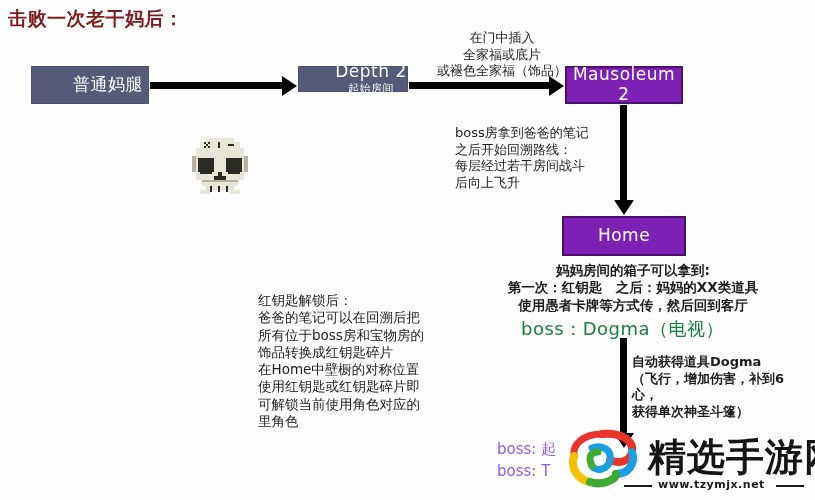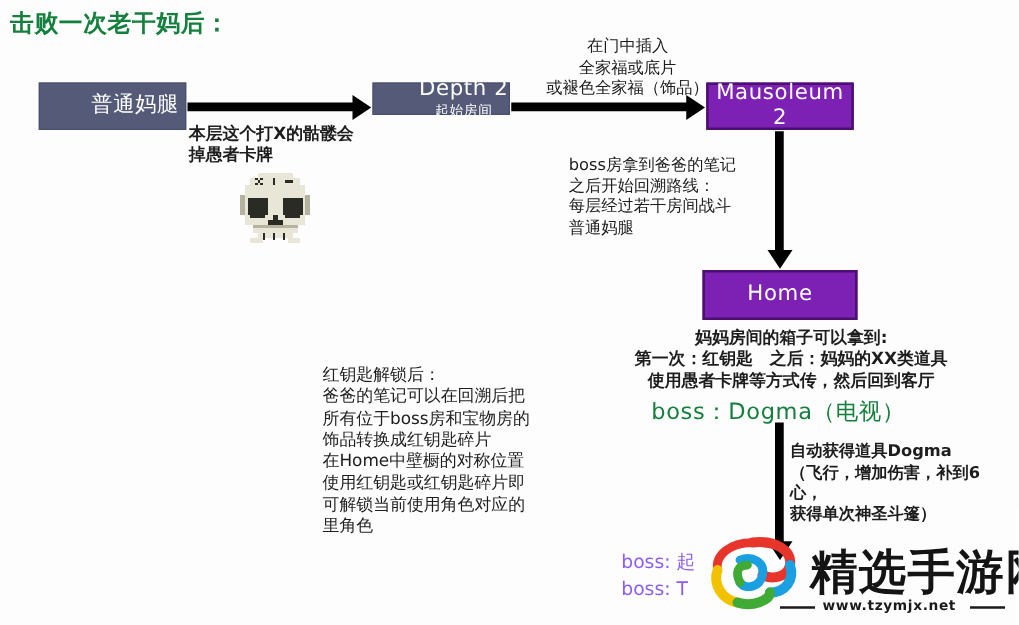--- a/index.html
+++ b/index.html
@@ -16,21 +16,21 @@
     font-family: "DejaVu Sans", "Liberation Sans", sans-serif;
   }
 
   
   .title {
     position: absolute;
     left: 8px;
     top: 6px;
     font-size: 19px;
     font-weight: bold;
-    color: #15803d;
+    color: #7f1d1d;
     letter-spacing: 0.5px;
     white-space: nowrap;
   }
 
   
   .node {
     position: absolute;
     box-sizing: border-box;
     display: flex;
     flex-direction: column;
@@ -200,29 +200,27 @@
   </div>
 
   <div class="node node-purple" id="node-maus">
     <span class="nlabel">Mausoleum 2</span>
   </div>
 
   <div class="node node-purple" id="node-home">
     <span class="nlabel">Home</span>
   </div>
 
-  <div class="txt" id="txt-skull">本层这个打X的骷髅会
-掉愚者卡牌</div>
   <div class="txt" id="txt-door">在门中插入
 全家福或底片
 或褪色全家福（饰品）</div>
   <div class="txt" id="txt-notes">boss房拿到爸爸的笔记
 之后开始回溯路线：
 每层经过若干房间战斗
-普通妈腿</div>
+后向上飞升</div>
   <div class="txt" id="txt-mombox">妈妈房间的箱子可以拿到:
 第一次：红钥匙　之后：妈妈的XX类道具
 使用愚者卡牌等方式传，然后回到客厅</div>
   <div class="txt" id="txt-redkey">红钥匙解锁后：
 爸爸的笔记可以在回溯后把
 所有位于boss房和宝物房的
 饰品转换成红钥匙碎片
 在Home中壁橱的对称位置
 使用红钥匙或红钥匙碎片即
 可解锁当前使用角色对应的

